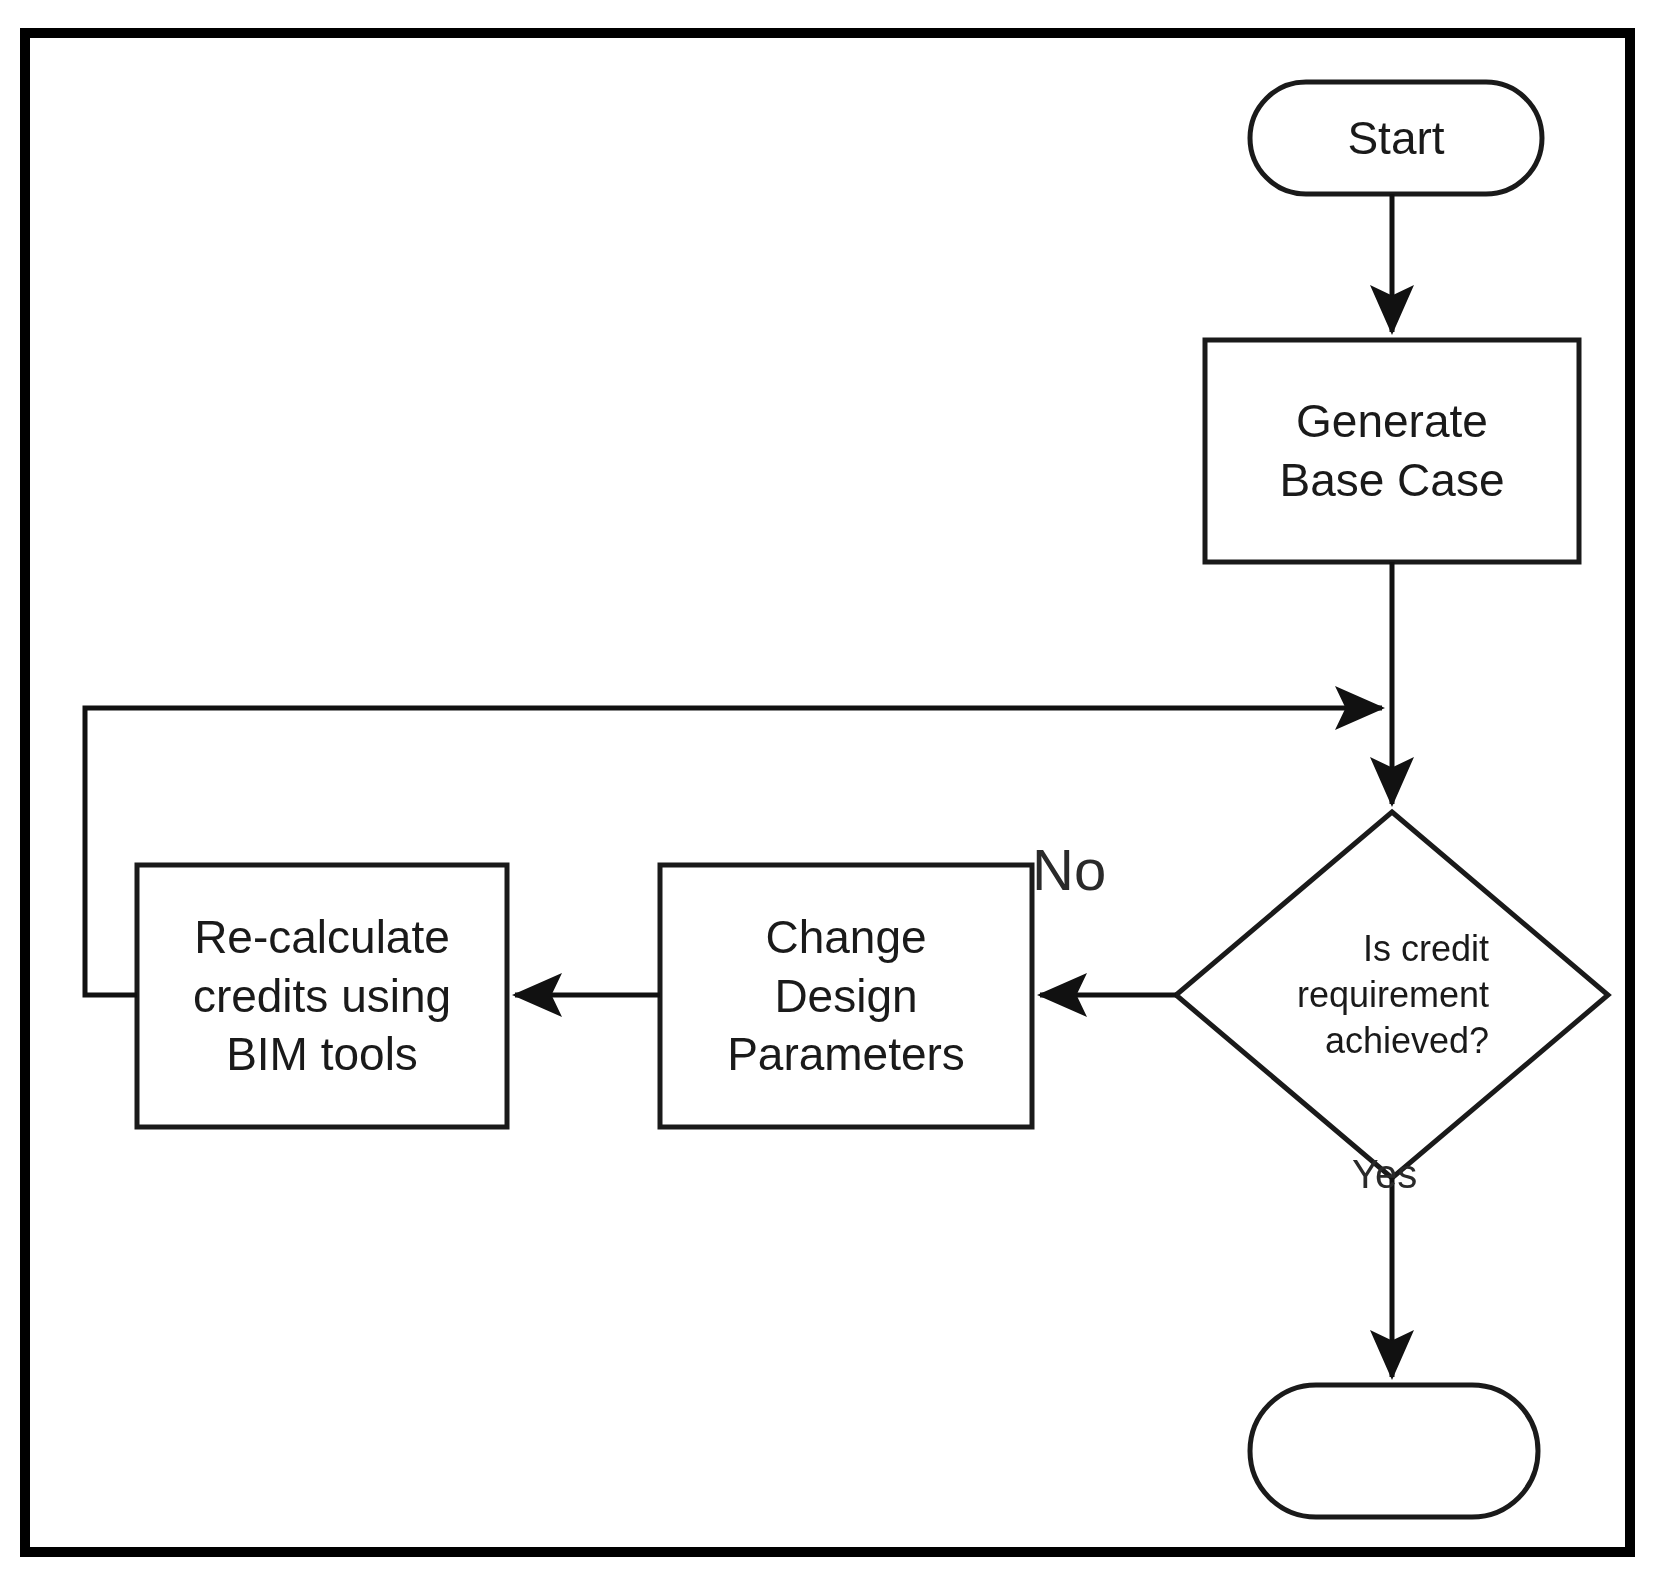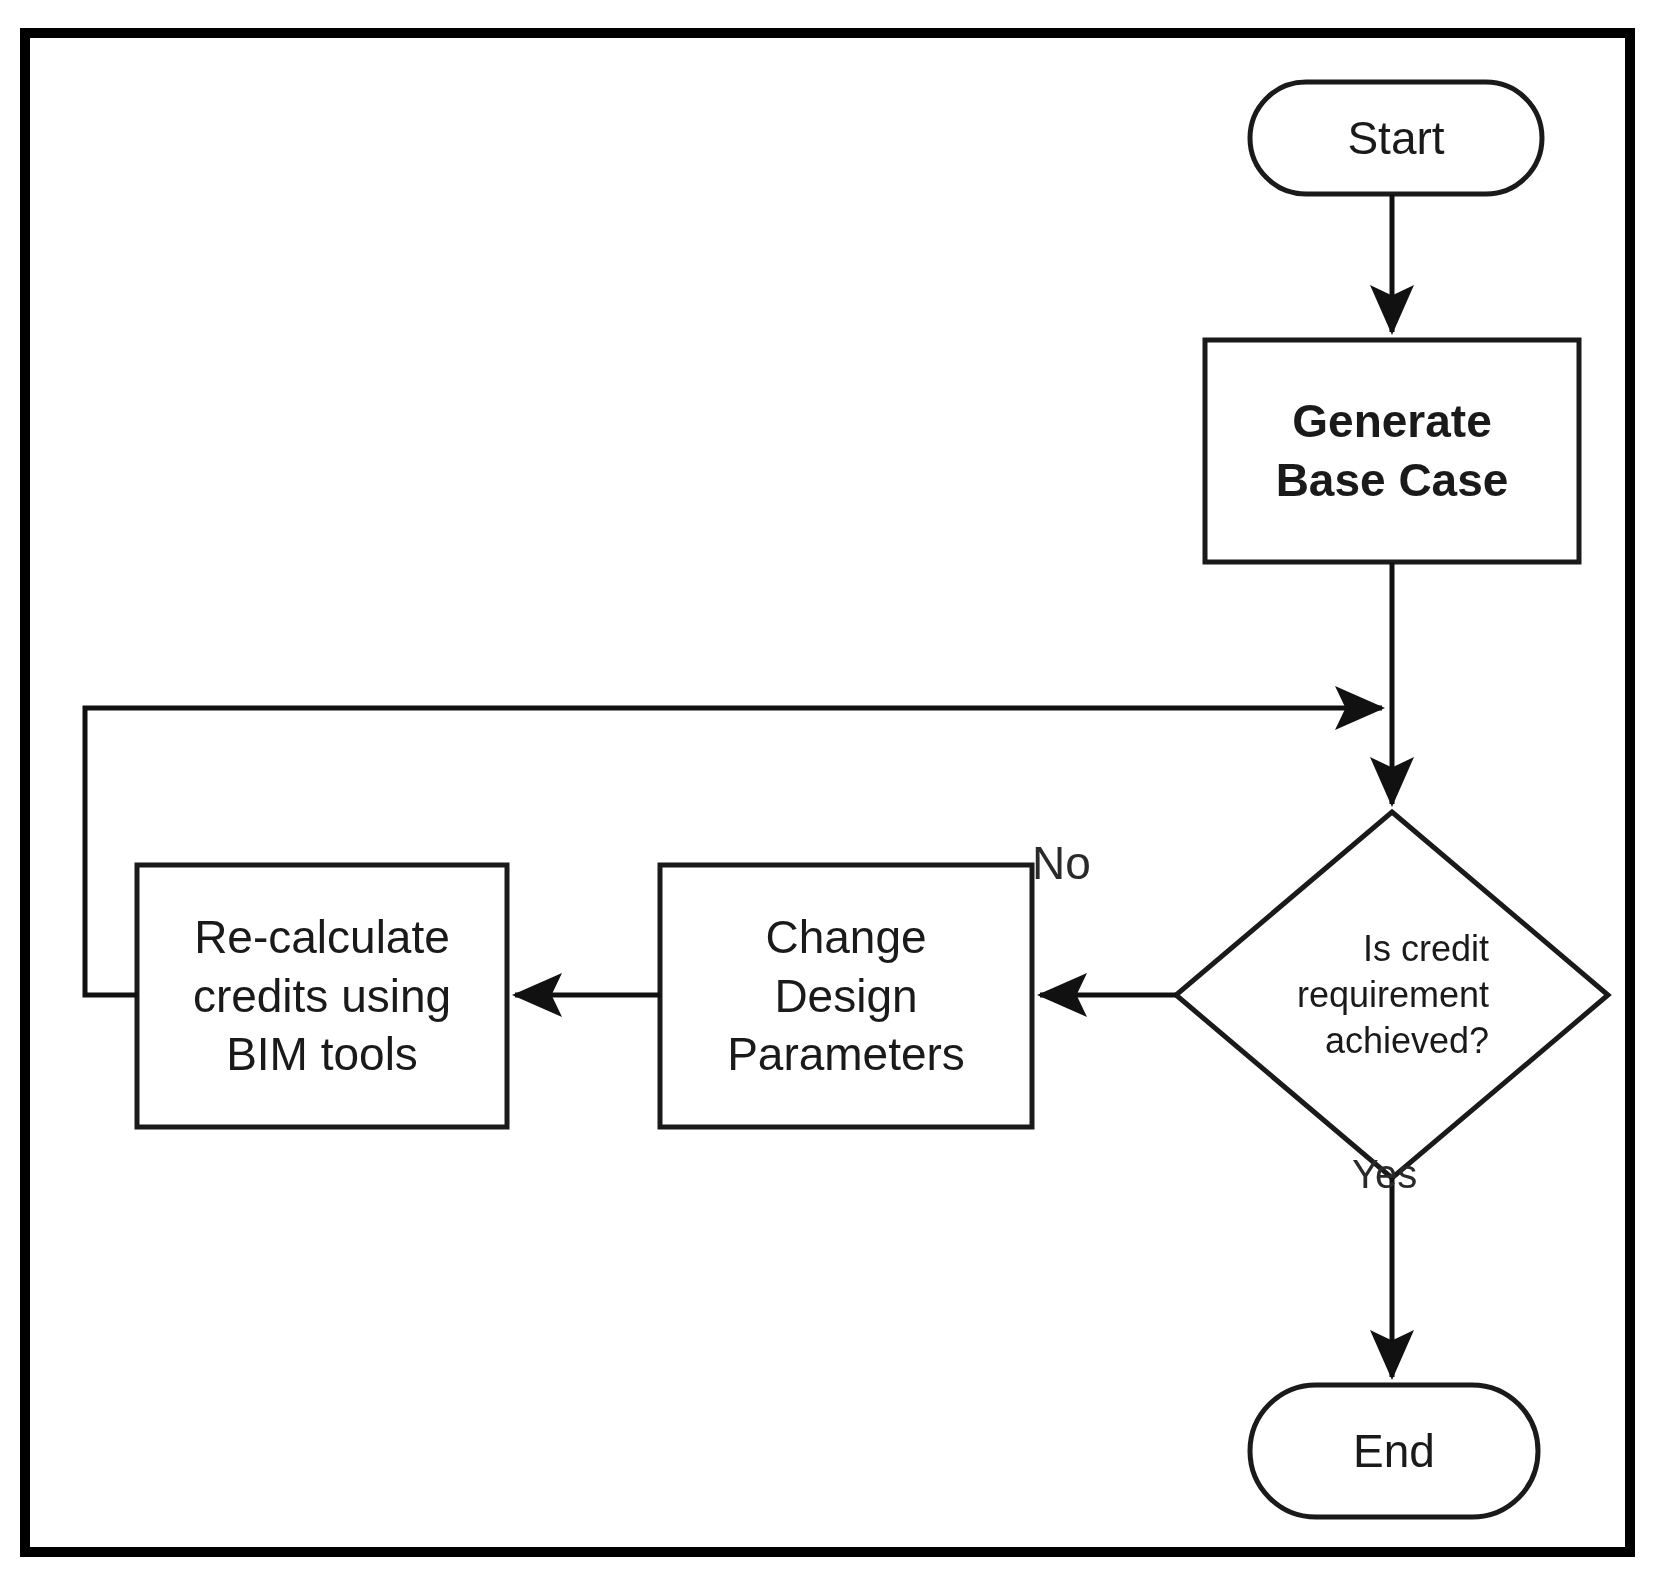--- a/index.html
+++ b/index.html
@@ -47,26 +47,26 @@
     pointer-events: none;
     white-space: pre-line;
   }
   .edge-label {
     position: absolute;
     color: #2a2a2a;
     pointer-events: none;
     white-space: nowrap;
   }
   .t-start  { left: 1250px; top: 82px;   width: 292px; height: 112px; font-size: 46px; }
-  .t-gen    { left: 1205px; top: 340px;  width: 374px; height: 222px; font-size: 46px; font-weight: bold; }
+  .t-gen    { left: 1205px; top: 340px;  width: 374px; height: 222px; font-size: 46px; }
   .t-dec    { left: 1230px; top: 875px;  width: 326px; height: 240px; font-size: 36px; text-align: right; }
   .t-chg    { left: 660px;  top: 865px;  width: 372px; height: 262px; font-size: 46px; }
   .t-recalc { left: 137px;  top: 865px;  width: 370px; height: 262px; font-size: 46px; }
   .t-end    { left: 1250px; top: 1385px; width: 288px; height: 132px; font-size: 46px; }
-  .l-no     { left: 1032px; top: 836px;  font-size: 46px; }
+  .l-no     { left: 1032px; top: 836px;  font-size: 58px; }
   .l-yes    { left: 1352px; top: 1152px; font-size: 40px; }
 </style>
 </head>
 <body>
 
 <div id="canvas">
 
   <div id="frame"></div>
 
   <svg class="flow" viewBox="0 0 1660 1595" xmlns="http://www.w3.org/2000/svg">
@@ -111,19 +111,18 @@
 achieved?</div>
 
   <div class="node-label t-recalc">Re-calculate
 credits using
 BIM tools</div>
 
   <div class="node-label t-chg">Change
 Design
 Parameters</div>
 
-  <div class="node-label t-end">End</div>
 
   <div class="edge-label l-no">No</div>
 
   <div class="edge-label l-yes">Yes</div>
 
 </div>
 
 </body></html>

